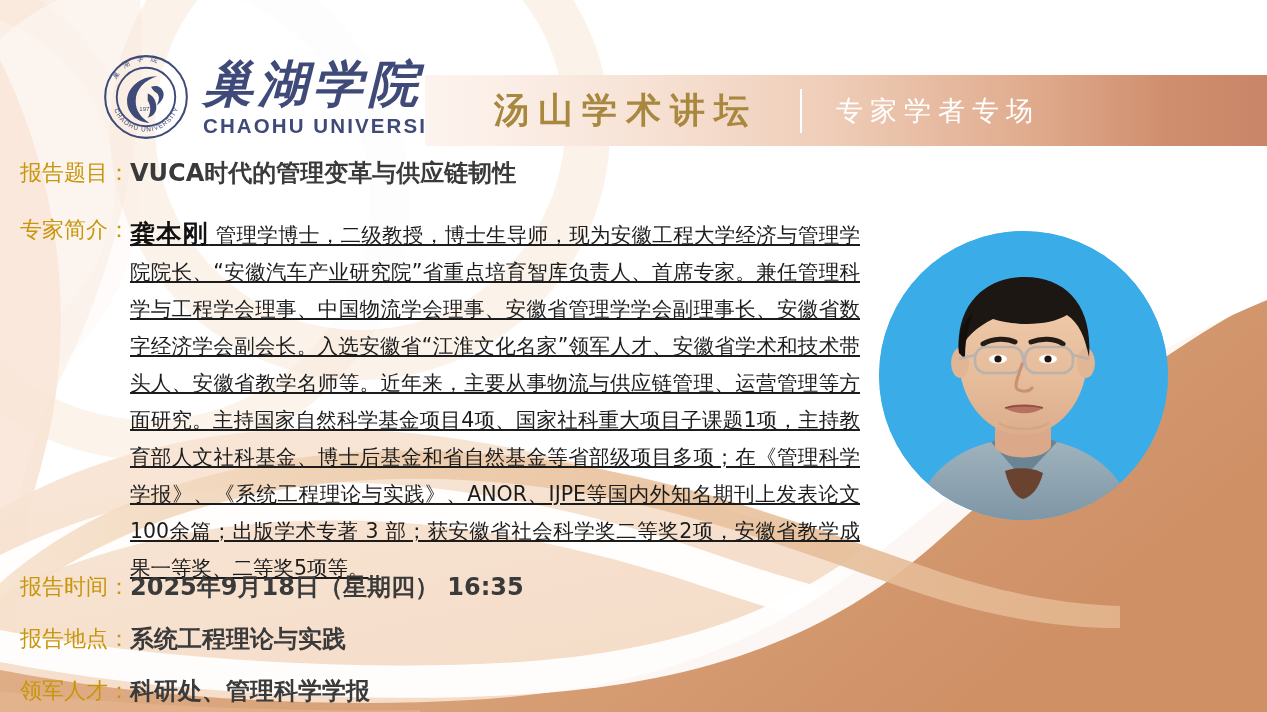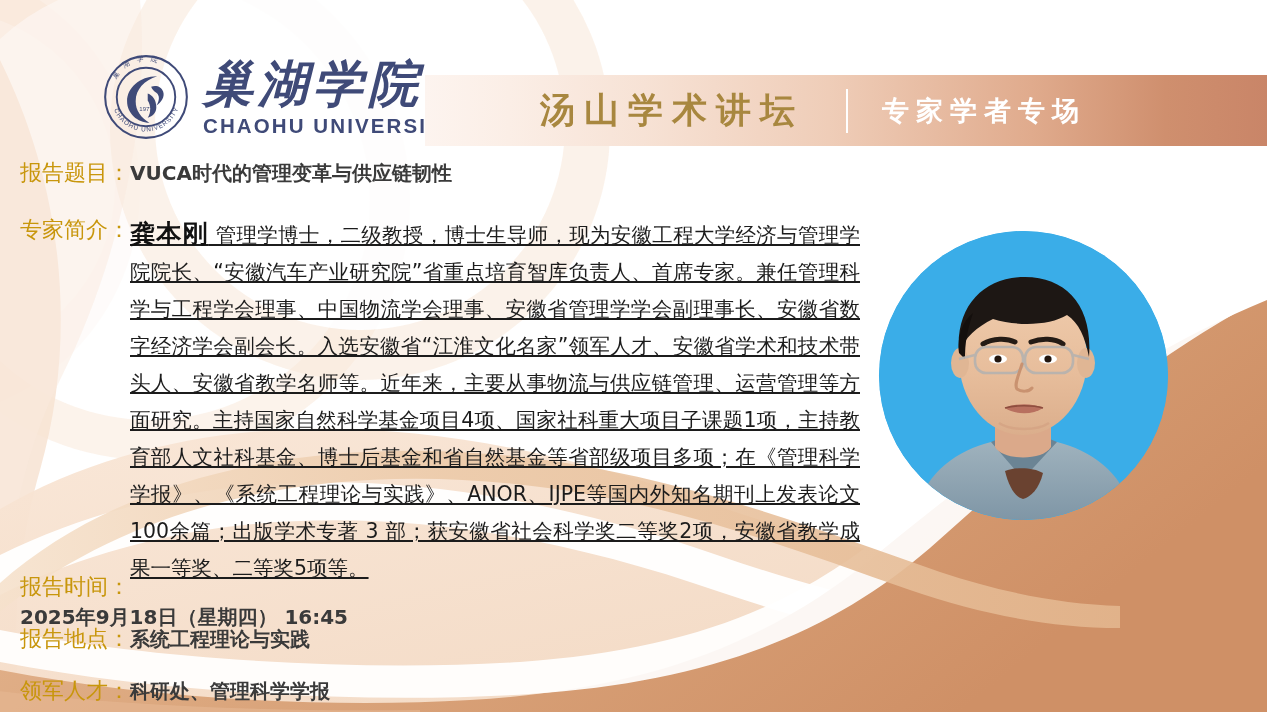--- a/index.html
+++ b/index.html
@@ -88,34 +88,34 @@
     display: flex;
     align-items: center;
     z-index: 6;
   }
   .banner-main {
     font-family: "DejaVu Sans", sans-serif;
     font-size: 35px;
     font-weight: 700;
     letter-spacing: 9px;
     color: #a8873f;
-    margin-left: 115px;
+    margin-left: 69px;
     white-space: nowrap;
   }
   .banner-divider {
     width: 2px;
     height: 44px;
     background: #ffffff;
     margin: 0 34px 0 42px;
     flex: 0 0 2px;
   }
   .banner-sub {
     font-family: "DejaVu Serif", "Liberation Serif", serif;
     font-size: 27px;
-    font-weight: 700;
+    font-weight: 400;
     letter-spacing: 7px;
     color: #ffffff;
     white-space: nowrap;
   }
 
   
   .content {
     position: absolute;
     left: 0; top: 0;
     width: 1267px; height: 712px;
@@ -130,30 +130,30 @@
   .label {
     font-family: "DejaVu Sans", sans-serif;
     font-size: 22px;
     line-height: 30px;
     color: #c8960c;
     white-space: nowrap;
     flex: 0 0 auto;
   }
   .value {
     font-family: "DejaVu Sans", sans-serif;
-    font-size: 20px;
+    font-size: 24px;
     line-height: 30px;
     font-weight: 700;
     color: #3a3a3a;
     white-space: nowrap;
   }
 
   #row-title { left: 20px; top: 158px; }
   #row-bio   { left: 20px; top: 215px; }
-  #row-time  { left: 20px; top: 572px; flex-direction: column; }
+  #row-time  { left: 20px; top: 572px; }
   #row-place { left: 20px; top: 624px; justify-content: space-between; }
   #row-org   { left: 20px; top: 676px; }
 
   .bio-body {
     width: 730px;
     font-family: "DejaVu Sans", sans-serif;
     font-size: 20.5px;
     line-height: 37px;
     color: #1c1c1c;
     text-align: justify;
@@ -289,21 +289,21 @@
 
     <div class="row" id="row-bio">
       <span class="label">专家简介：</span>
       <div class="bio-body">
         <span class="bio-name">龚本刚</span><span> 管理学博士，二级教授，博士生导师，现为安徽工程大学经济与管理学院院长、“安徽汽车产业研究院”省重点培育智库负责人、首席专家。兼任管理科学与工程学会理事、中国物流学会理事、安徽省管理学学会副理事长、安徽省数字经济学会副会长。入选安徽省“江淮文化名家”领军人才、安徽省学术和技术带头人、安徽省教学名师等。近年来，主要从事物流与供应链管理、运营管理等方面研究。主持国家自然科学基金项目4项、国家社科重大项目子课题1项，主持教育部人文社科基金、博士后基金和省自然基金等省部级项目多项；在《管理科学学报》、《系统工程理论与实践》、ANOR、IJPE等国内外知名期刊上发表论文100余篇；出版学术专著 3 部；获安徽省社会科学奖二等奖2项，安徽省教学成果一等奖、二等奖5项等。</span>
       </div>
     </div>
 
     <div class="row" id="row-time">
       <span class="label">报告时间：</span>
-      <span class="value">2025年9月18日（星期四） 16:45</span>
+      <span class="value">2025年9月18日（星期四） 16:35</span>
     </div>
 
     <div class="row" id="row-place">
       <span class="label">报告地点：</span>
       <span class="value">系统工程理论与实践</span>
     </div>
 
     <div class="row" id="row-org">
       <span class="label">领军人才：</span>
       <span class="value">科研处、管理科学学报</span>

